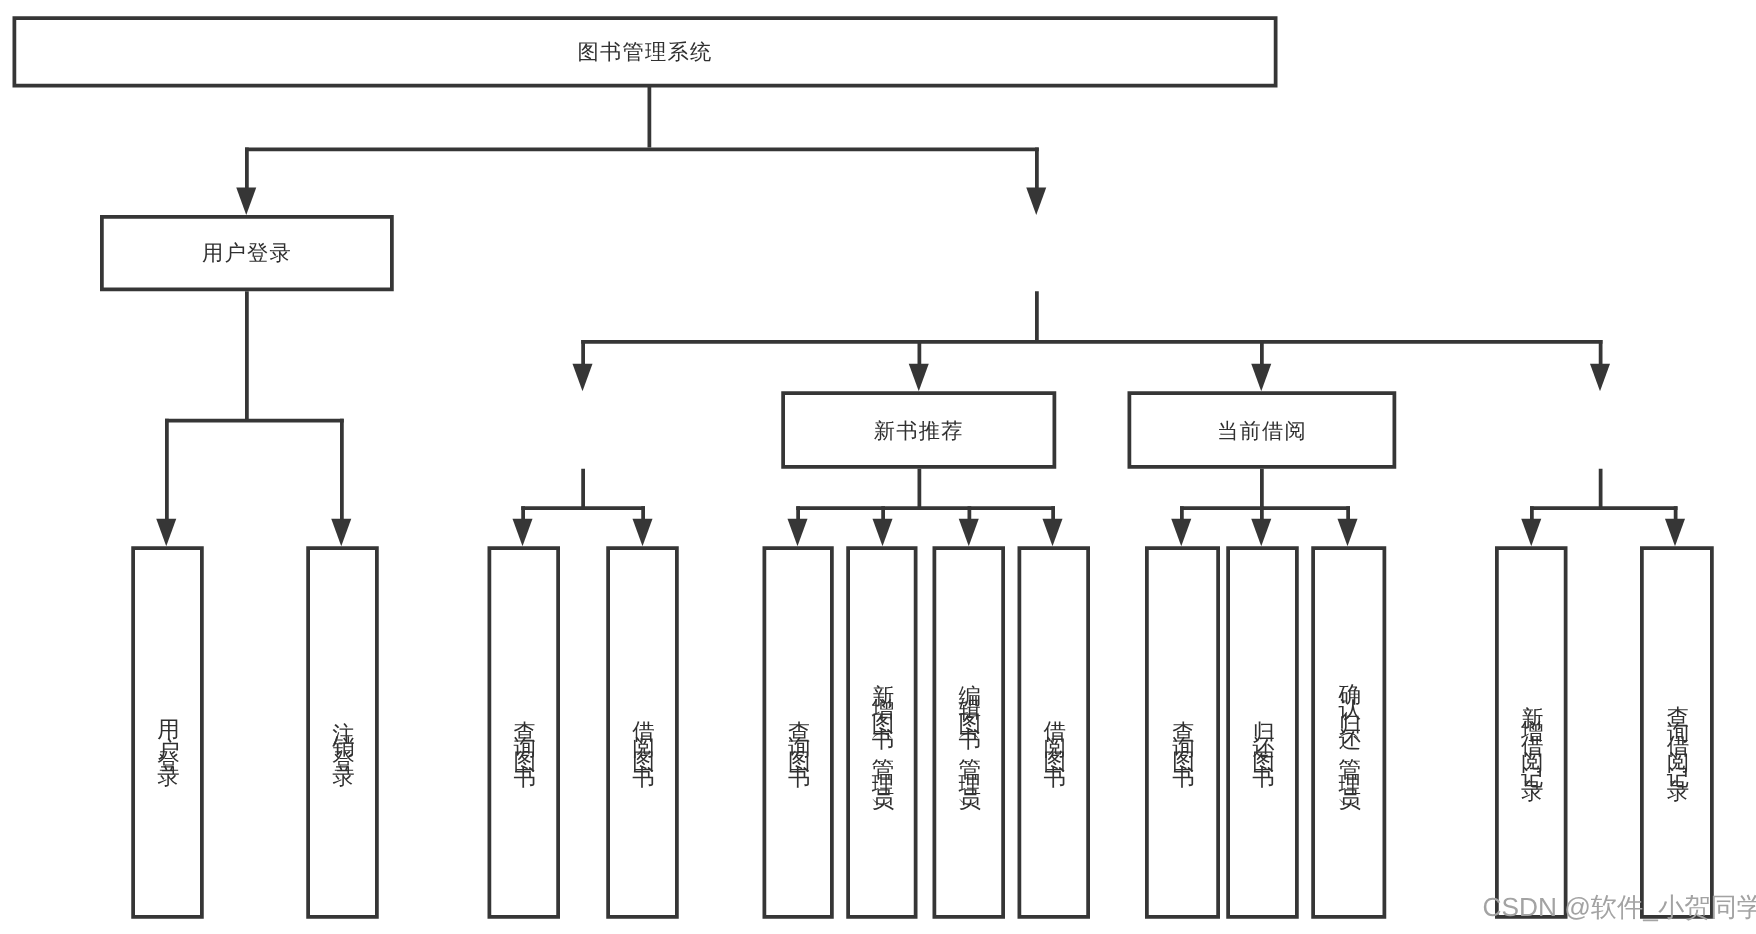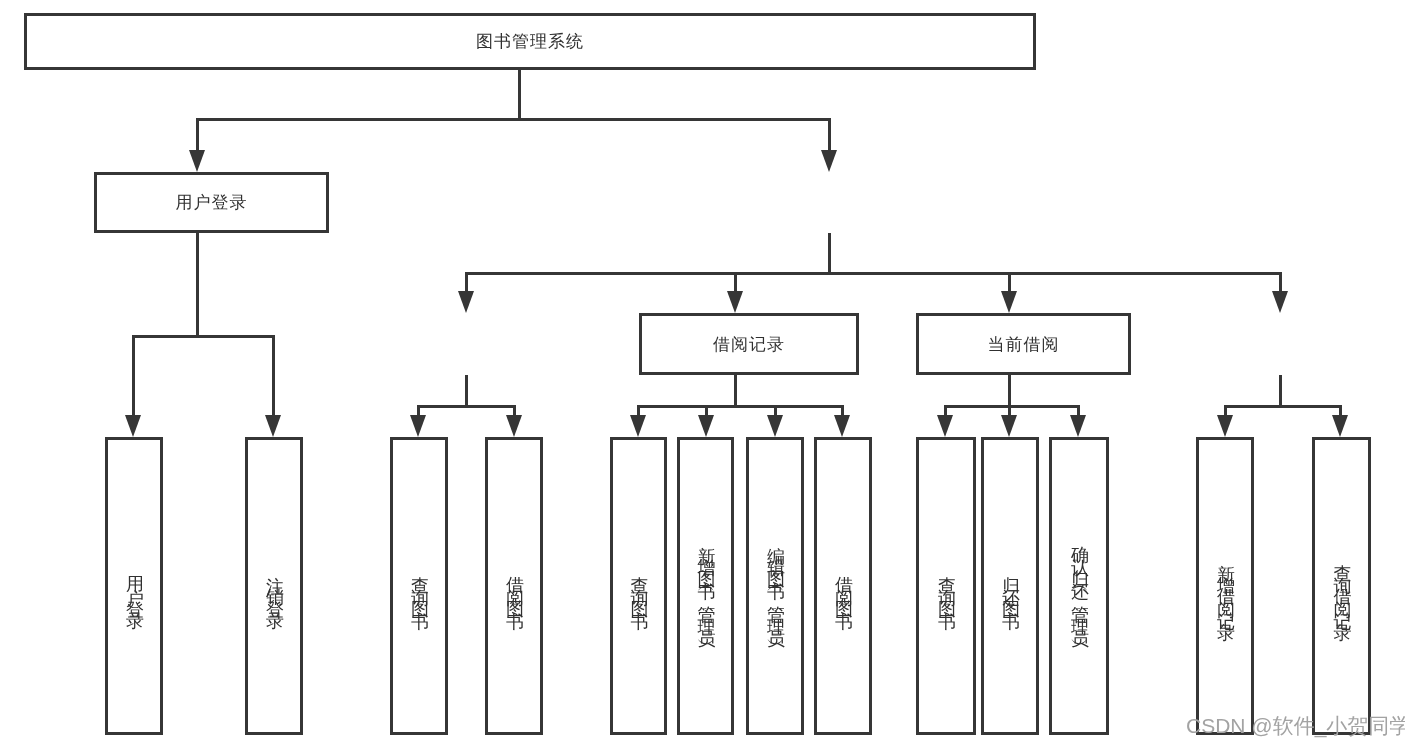--- a/index.html
+++ b/index.html
@@ -14,21 +14,21 @@
   .box {
     position: absolute;
     box-sizing: border-box;
     border: 3px solid #363636;
     background: #ffffff;
     display: flex;
     align-items: center;
     justify-content: center;
     color: #303030;
   }
-  .hbox { font-size: 17px; letter-spacing: 1px; white-space: nowrap; margin-left: 14px; }
+  .hbox { font-size: 17px; letter-spacing: 1px; white-space: nowrap; }
   .vbox .vtext {
     writing-mode: vertical-rl;
     font-size: 18px;
     letter-spacing: 12px;
     line-height: 1.1;
     white-space: nowrap;
   }
   .hline, .vline { position: absolute; background: #363636; }
   .hline { height: 3px; }
   .vline { width: 3px; }
@@ -87,21 +87,21 @@
   <div class="vline" style="left:465px; top:272px; height:22px;"></div>
   <div class="arrow" style="left:458px; top:291px;"></div>
   <div class="vline" style="left:734px; top:272px; height:22px;"></div>
   <div class="arrow" style="left:727px; top:291px;"></div>
   <div class="vline" style="left:1008px; top:272px; height:22px;"></div>
   <div class="arrow" style="left:1001px; top:291px;"></div>
   <div class="vline" style="left:1279px; top:272px; height:22px;"></div>
   <div class="arrow" style="left:1272px; top:291px;"></div>
 
   <div class="box hbox" style="left:625px; top:313px; width:220px; height:62px;">
-    <span>借阅记录</span>
+    <span>新书推荐</span>
   </div>
   <div class="box hbox" style="left:902px; top:313px; width:215px; height:62px;">
     <span>当前借阅</span>
   </div>
 
   <div class="vline" style="left:465px; top:375px; height:32px;"></div>
   <div class="hline" style="left:417px; top:405px; width:99px;"></div>
   <div class="vline" style="left:417px; top:405px; height:12px;"></div>
   <div class="arrow" style="left:410px; top:415px;"></div>
   <div class="vline" style="left:513px; top:405px; height:12px;"></div>

